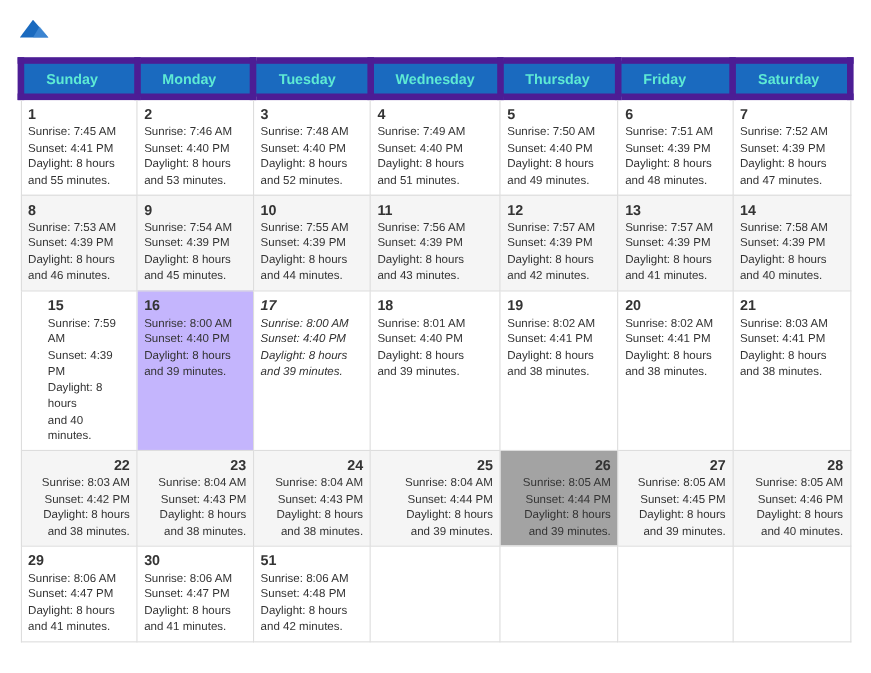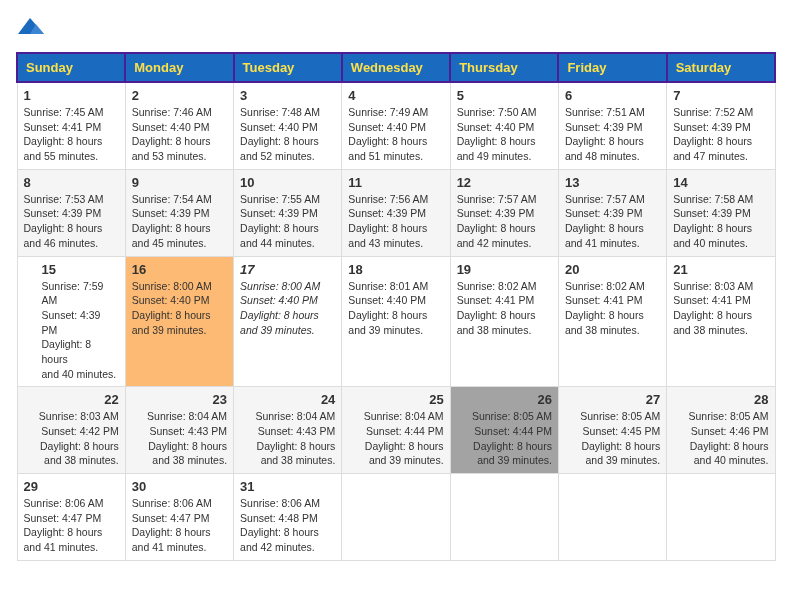--- a/index.html
+++ b/index.html
@@ -42,26 +42,26 @@
       font-size: 16px;
       color: #555;
     }
     .calendar {
       width: 100%;
       border-collapse: collapse;
       font-size: 11px;
     }
     .calendar th {
       background-color: #1a6abf;
-      color: #fde047;
+      color: #5eead4;
       text-align: left;
-      padding: 6px 8px;
+      padding: 6px 20px;
       font-size: 13px;
       font-weight: bold;
-      border: 2px solid #4c1d95;
+      border: 6px solid #4c1d95;
     }
     .calendar td {
       border: 1px solid #ddd;
       vertical-align: top;
       padding: 5px 6px;
       width: 14.28%;
       background: #fff;
       min-height: 80px;
     }
     .calendar tr:nth-child(even) td {
@@ -174,21 +174,21 @@
         <td style="background: rgb(245, 245, 245);">
           <span class="day-num">14</span>
           <div class="day-info">Sunrise: 7:58 AM<br>Sunset: 4:39 PM<br>Daylight: 8 hours<br>and 40 minutes.</div>
         </td>
       </tr>
       <tr>
         <td style="background: rgb(255, 255, 255); padding-left: 24px;">
           <span class="day-num">15</span>
           <div class="day-info">Sunrise: 7:59 AM<br>Sunset: 4:39 PM<br>Daylight: 8 hours<br>and 40 minutes.</div>
         </td>
-        <td style="background: #fdba74;">
+        <td style="background: #c4b5fd;">
           <span class="day-num">16</span>
           <div class="day-info">Sunrise: 8:00 AM<br>Sunset: 4:40 PM<br>Daylight: 8 hours<br>and 39 minutes.</div>
         </td>
         <td style="background: rgb(255, 255, 255); font-style: italic;">
           <span class="day-num">17</span>
           <div class="day-info">Sunrise: 8:00 AM<br>Sunset: 4:40 PM<br>Daylight: 8 hours<br>and 39 minutes.</div>
         </td>
         <td style="background: rgb(255, 255, 255);">
           <span class="day-num">18</span>
           <div class="day-info">Sunrise: 8:01 AM<br>Sunset: 4:40 PM<br>Daylight: 8 hours<br>and 39 minutes.</div>
@@ -239,21 +239,21 @@
       <tr>
         <td style="background: rgb(255, 255, 255);">
           <span class="day-num">29</span>
           <div class="day-info">Sunrise: 8:06 AM<br>Sunset: 4:47 PM<br>Daylight: 8 hours<br>and 41 minutes.</div>
         </td>
         <td style="background: rgb(255, 255, 255);">
           <span class="day-num">30</span>
           <div class="day-info">Sunrise: 8:06 AM<br>Sunset: 4:47 PM<br>Daylight: 8 hours<br>and 41 minutes.</div>
         </td>
         <td style="background: rgb(255, 255, 255);">
-          <span class="day-num">31</span>
+          <span class="day-num">51</span>
           <div class="day-info">Sunrise: 8:06 AM<br>Sunset: 4:48 PM<br>Daylight: 8 hours<br>and 42 minutes.</div>
         </td>
         <td class="empty-cell" style="background: rgb(255, 255, 255);"></td>
         <td class="empty-cell" style="background: rgb(255, 255, 255);"></td>
         <td class="empty-cell" style="background: rgb(255, 255, 255);"></td>
         <td class="empty-cell" style="background: rgb(255, 255, 255);"></td>
       </tr>
     </tbody>
 </table>
 

